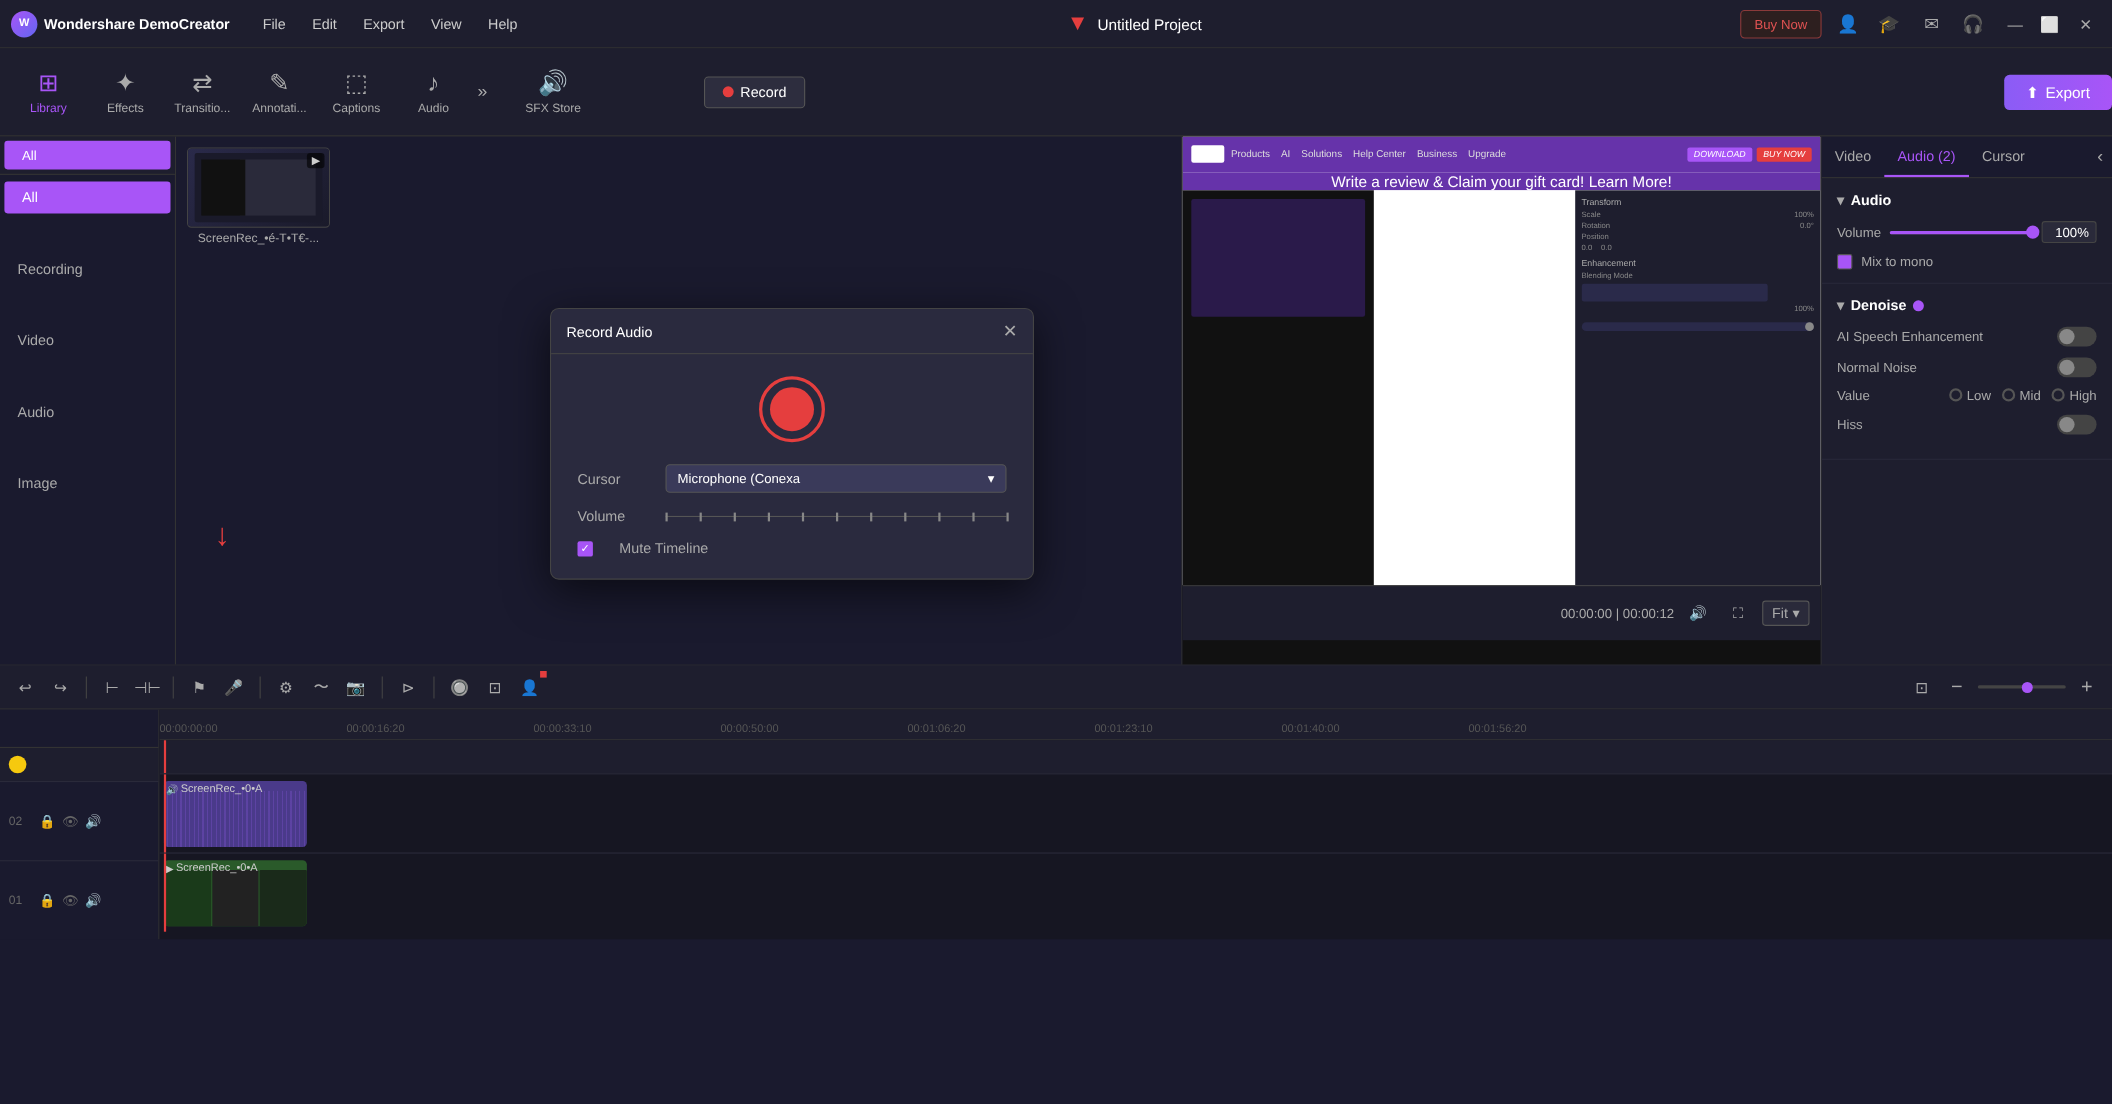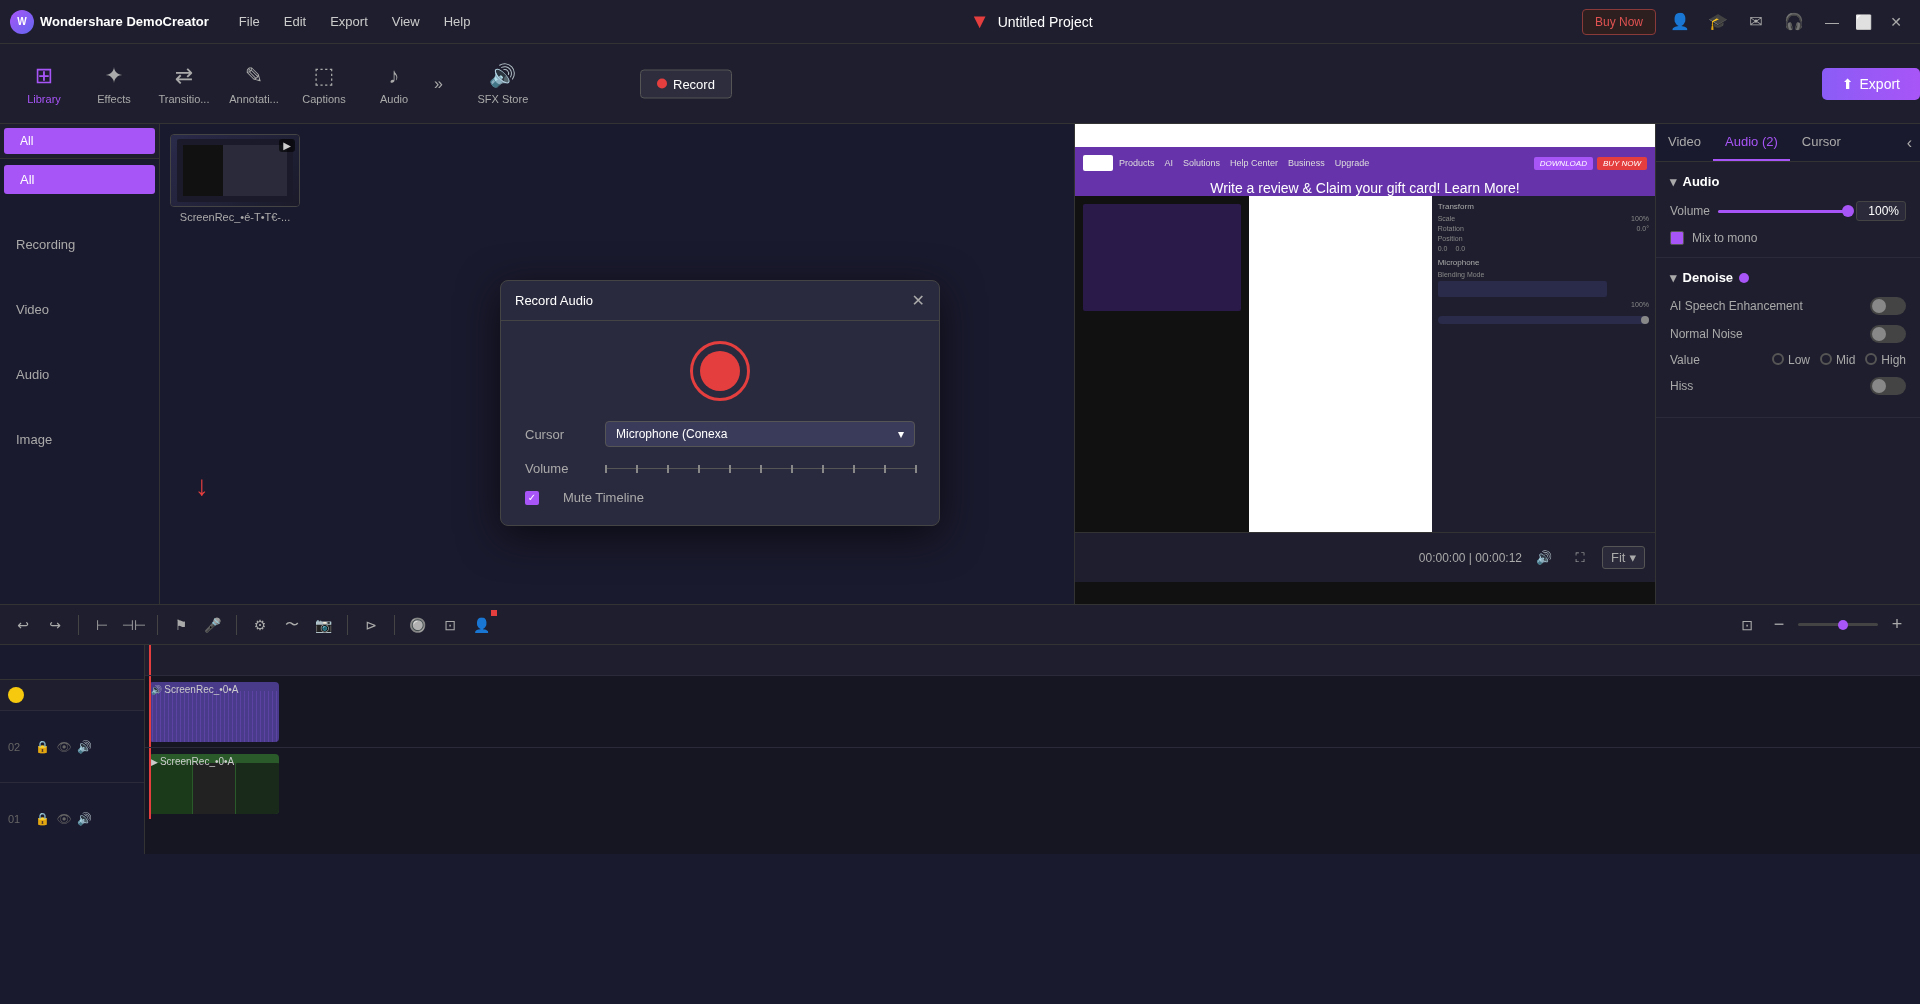--- a/index.html
+++ b/index.html
@@ -112,21 +112,21 @@
     .dialog-select { flex: 1; background: #3a3a5a; border: 1px solid #555; color: #fff; padding: 5px 10px; border-radius: 4px; display: flex; align-items: center; justify-content: space-between; cursor: pointer; font-size: 12px; }
     .vol-line { flex: 1; height: 1px; background: #555; position: relative; }
     .vol-dot { width: 2px; height: 8px; background: #888; position: absolute; top: -3.5px; }
     .mute-row { display: flex; align-items: center; gap: 24px; }
     .mute-checkbox { width: 14px; height: 14px; background: #a855f7; border-radius: 2px; display: flex; align-items: center; justify-content: center; }
     .mute-checkbox::after { content: '✓'; color: #fff; font-size: 10px; }
 
     
     .preview-mock { width: 100%; height: 100%; background: #fff; position: relative; overflow: hidden; }
     .mock-browser { width: 100%; height: 100%; }
-    .mock-nav { background: #6633aa; height: 8%; display: flex; align-items: center; padding: 0 8px; gap: 6px; margin-top: 23px; }
+    .mock-nav { background: #6633aa; height: 8%; display: flex; align-items: center; padding: 0 8px; gap: 6px; }
     .mock-logo { width: 30px; height: 16px; background: #fff; border-radius: 2px; }
     .mock-nav-items { display: flex; gap: 10px; }
     .mock-nav-item { color: #ddd; font-size: 9px; }
     .mock-content { display: flex; height: 92%; }
     .mock-sidebar { width: 30%; background: #1a1a2a; }
     .mock-main { flex: 1; background: #fff; position: relative; }
   </style>
 </head>
 <body>
 
@@ -276,21 +276,21 @@
                     <span>Rotation</span>
                     <span>0.0°</span>
                   </div>
                 <div style="font-size:7px;color:#888;margin-bottom:3px;display:flex;justify-content:space-between;">
                     <span>Position</span>
                   </div>
                 <div style="font-size:7px;color:#888;margin-bottom:3px;display:flex;gap:8px;">
                   <span>0.0</span>
                   <span>0.0</span>
                 </div>
-                <div style="font-size:8px;color:#aaa;margin:6px 0 4px;">Microphone</div>
+                <div style="font-size:8px;color:#aaa;margin:6px 0 4px;">Enhancement</div>
                 <div style="font-size:7px;color:#888;margin-bottom:3px;display:flex;justify-content:space-between;">
                     <span>Blending Mode</span>
                   </div>
                 <div style="width:80%;height:16px;background:#2a2a4a;border-radius:2px;margin-bottom:4px;"></div>
                 <div style="font-size:7px;color:#888;display:flex;justify-content:flex-end;align-items:center;gap:4px;">
                   <span>100%</span>
                 </div>
                 <div style="width:100%;height:8px;background:#2a2a4a;border-radius:4px;margin-top:8px;position:relative;">
                   <div style="width:8px;height:8px;background:#888;border-radius:50%;position:absolute;right:0;top:0;"></div>
                 </div>
@@ -441,20 +441,32 @@
         <div class="track-icons">
           <div class="tl-icon">🔒</div>
           <div class="tl-icon">👁</div>
           <div class="tl-icon">🔊</div>
         </div>
       </div>
     </div>
 
     <div class="timeline-tracks">
 
+      <div class="time-ruler">
+        <div class="ruler-marks">
+          <div class="ruler-mark">00:00:00:00</div>
+          <div class="ruler-mark">00:00:16:20</div>
+          <div class="ruler-mark">00:00:33:10</div>
+          <div class="ruler-mark">00:00:50:00</div>
+          <div class="ruler-mark">00:01:06:20</div>
+          <div class="ruler-mark">00:01:23:10</div>
+          <div class="ruler-mark">00:01:40:00</div>
+          <div class="ruler-mark">00:01:56:20</div>
+        </div>
+      </div>
 
       <div style="height:30px;background:#1e1e2e;position:relative;">
         <div style="position:absolute;left:4px;top:0;width:2px;height:100%;background:#e53e3e;"></div>
       </div>
 
       <div class="track-row">
         <div style="position:absolute;left:4px;top:0;width:2px;height:100%;background:#e53e3e;z-index:5;"></div>
         <div class="track-clip clip-audio">
           <div style="position:absolute;top:2px;left:2px;display:flex;align-items:center;gap:2px;z-index:2;">
             <span style="font-size:9px;color:#ccc;">🔊</span>

